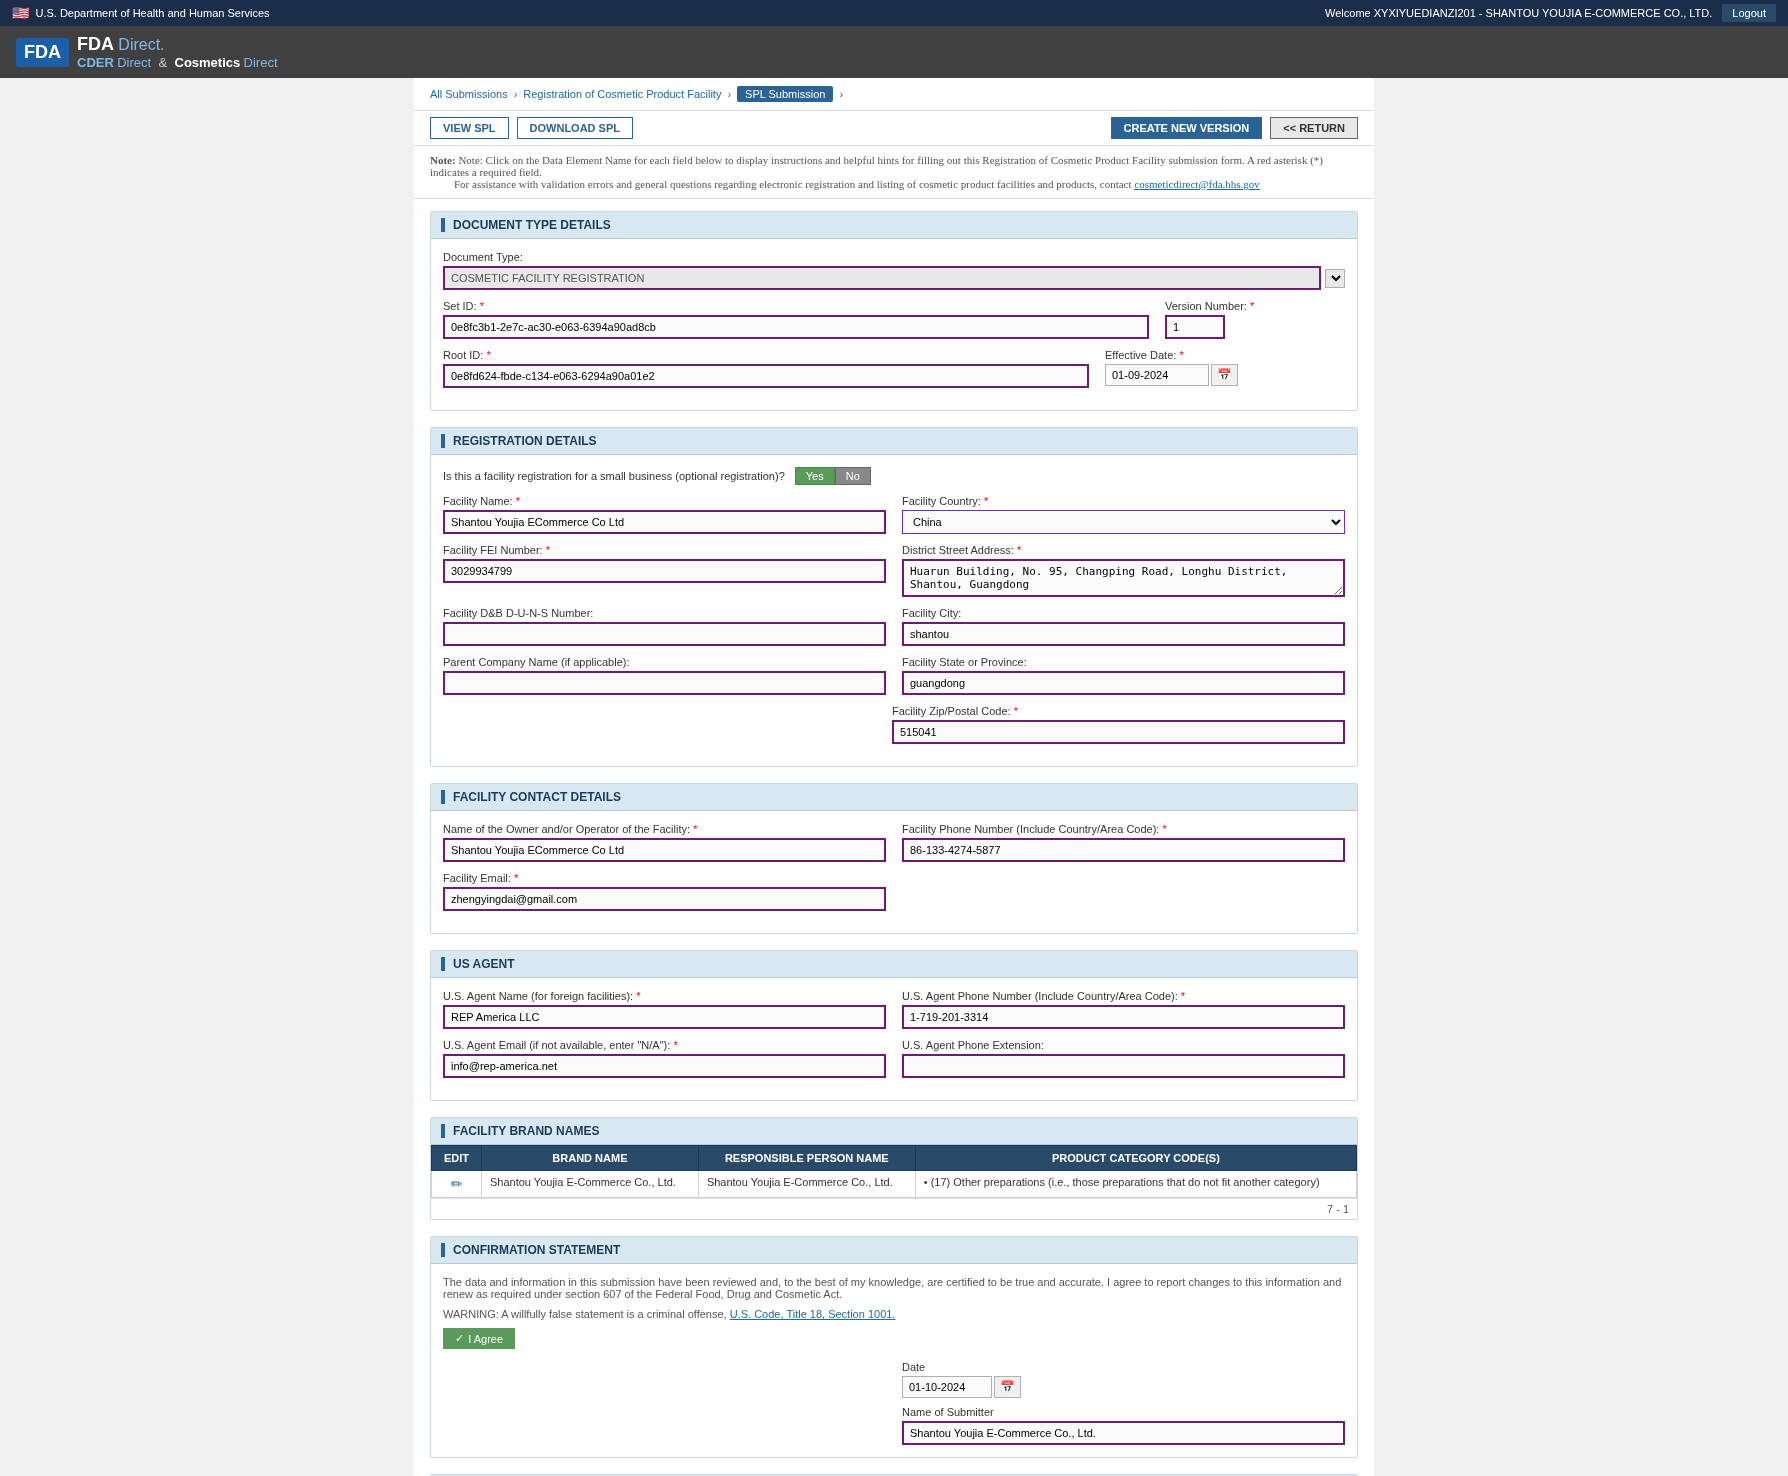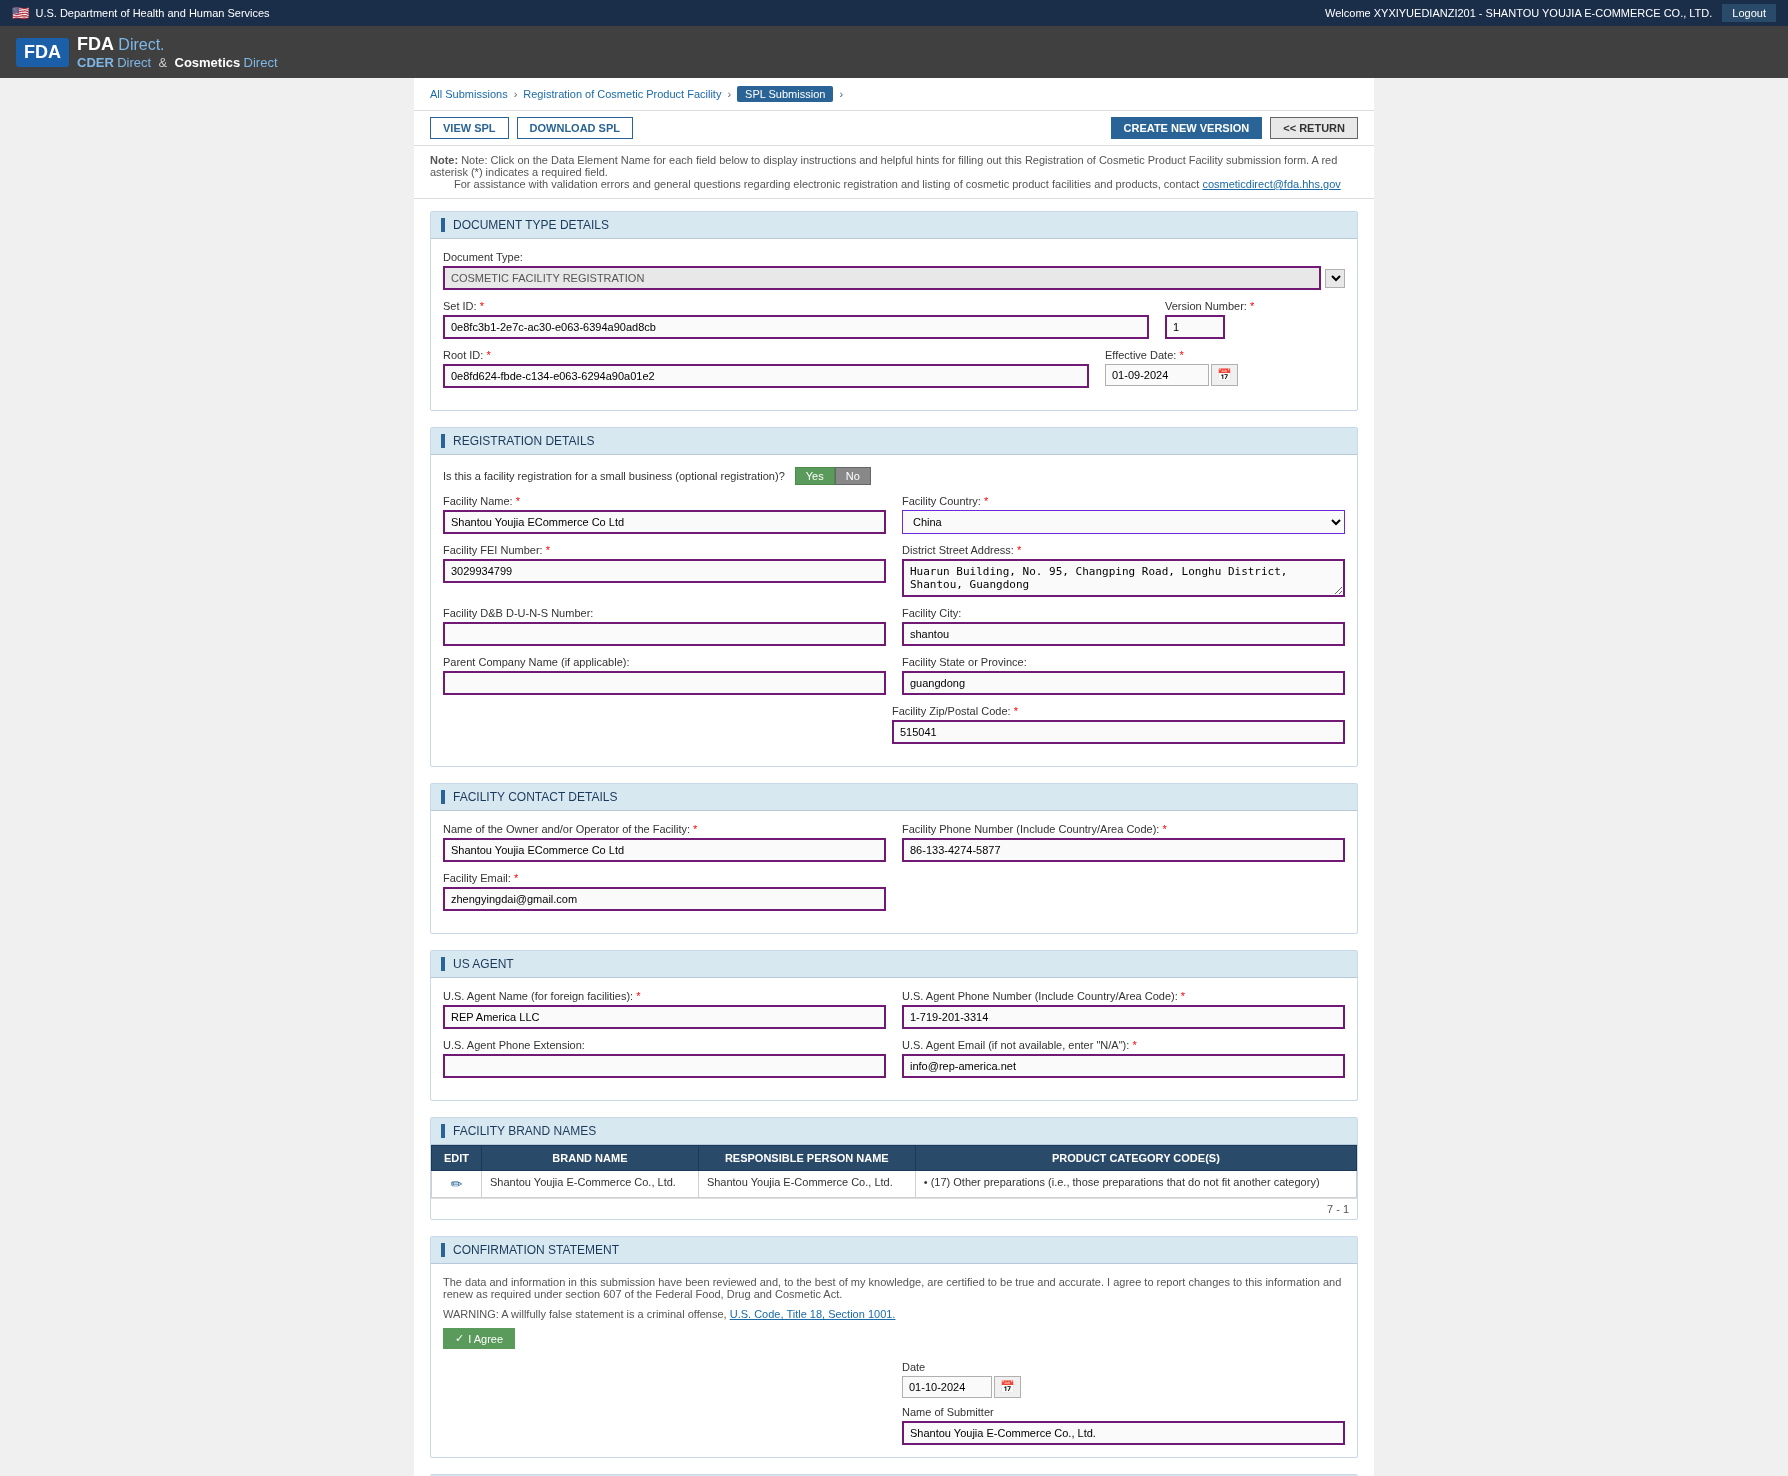--- a/index.html
+++ b/index.html
@@ -105,20 +105,21 @@
       font-weight: bold;
     }
 
     
     .info-note {
       background: white;
       padding: 8px 16px;
       font-size: 11px;
       color: #555;
       border-bottom: 1px solid #ddd;
+      font-family: Liberation Serif, serif;
     }
     .info-note a { color: #1a6aa8; }
 
     
     .main-content {
       background: white;
       margin: 0;
       padding: 0 16px 16px;
     }
 
@@ -127,21 +128,21 @@
       border: 1px solid #c8d8e8;
       margin-bottom: 16px;
       border-radius: 2px;
     }
     .section-header {
       background: #d8e8f0;
       padding: 6px 10px;
       display: flex;
       align-items: center;
       gap: 8px;
-      font-weight: normal;
+      font-weight: bold;
       font-size: 12px;
       color: #1a3a5c;
       border-bottom: 1px solid #b8c8d8;
     }
     .section-header-bar {
       width: 4px;
       height: 14px;
       background: #2a6496;
       display: inline-block;
     }
@@ -559,29 +560,29 @@
           <div class="form-group">
             <label>
               <span>U.S. Agent Phone Number (Include Country/Area Code):</span>
               <span class="required-star">*</span>
             </label>
             <input class="form-input" value="1-719-201-3314" style="">
           </div>
         </div>
         <div class="form-row">
           <div class="form-group">
+            <label>
+              <span>U.S. Agent Email (if not available, enter "N/A"):</span>
+              <span class="required-star">*</span>
+            </label>
+            <input class="form-input" value="info@rep-america.net" style="">
+          </div>
+          <div class="form-group">
             <label>U.S. Agent Phone Extension:</label>
             <input class="form-input" style="">
-          </div>
-          <div class="form-group">
-            <label>
-              <span>U.S. Agent Email (if not available, enter "N/A"):</span>
-              <span class="required-star">*</span>
-            </label>
-            <input class="form-input" value="info@rep-america.net" style="">
           </div>
         </div>
       </div>
     </div>
 
     <div class="section">
       <div class="section-header">
         <span class="section-header-bar"></span>
         <span>FACILITY BRAND NAMES</span>
       </div>

